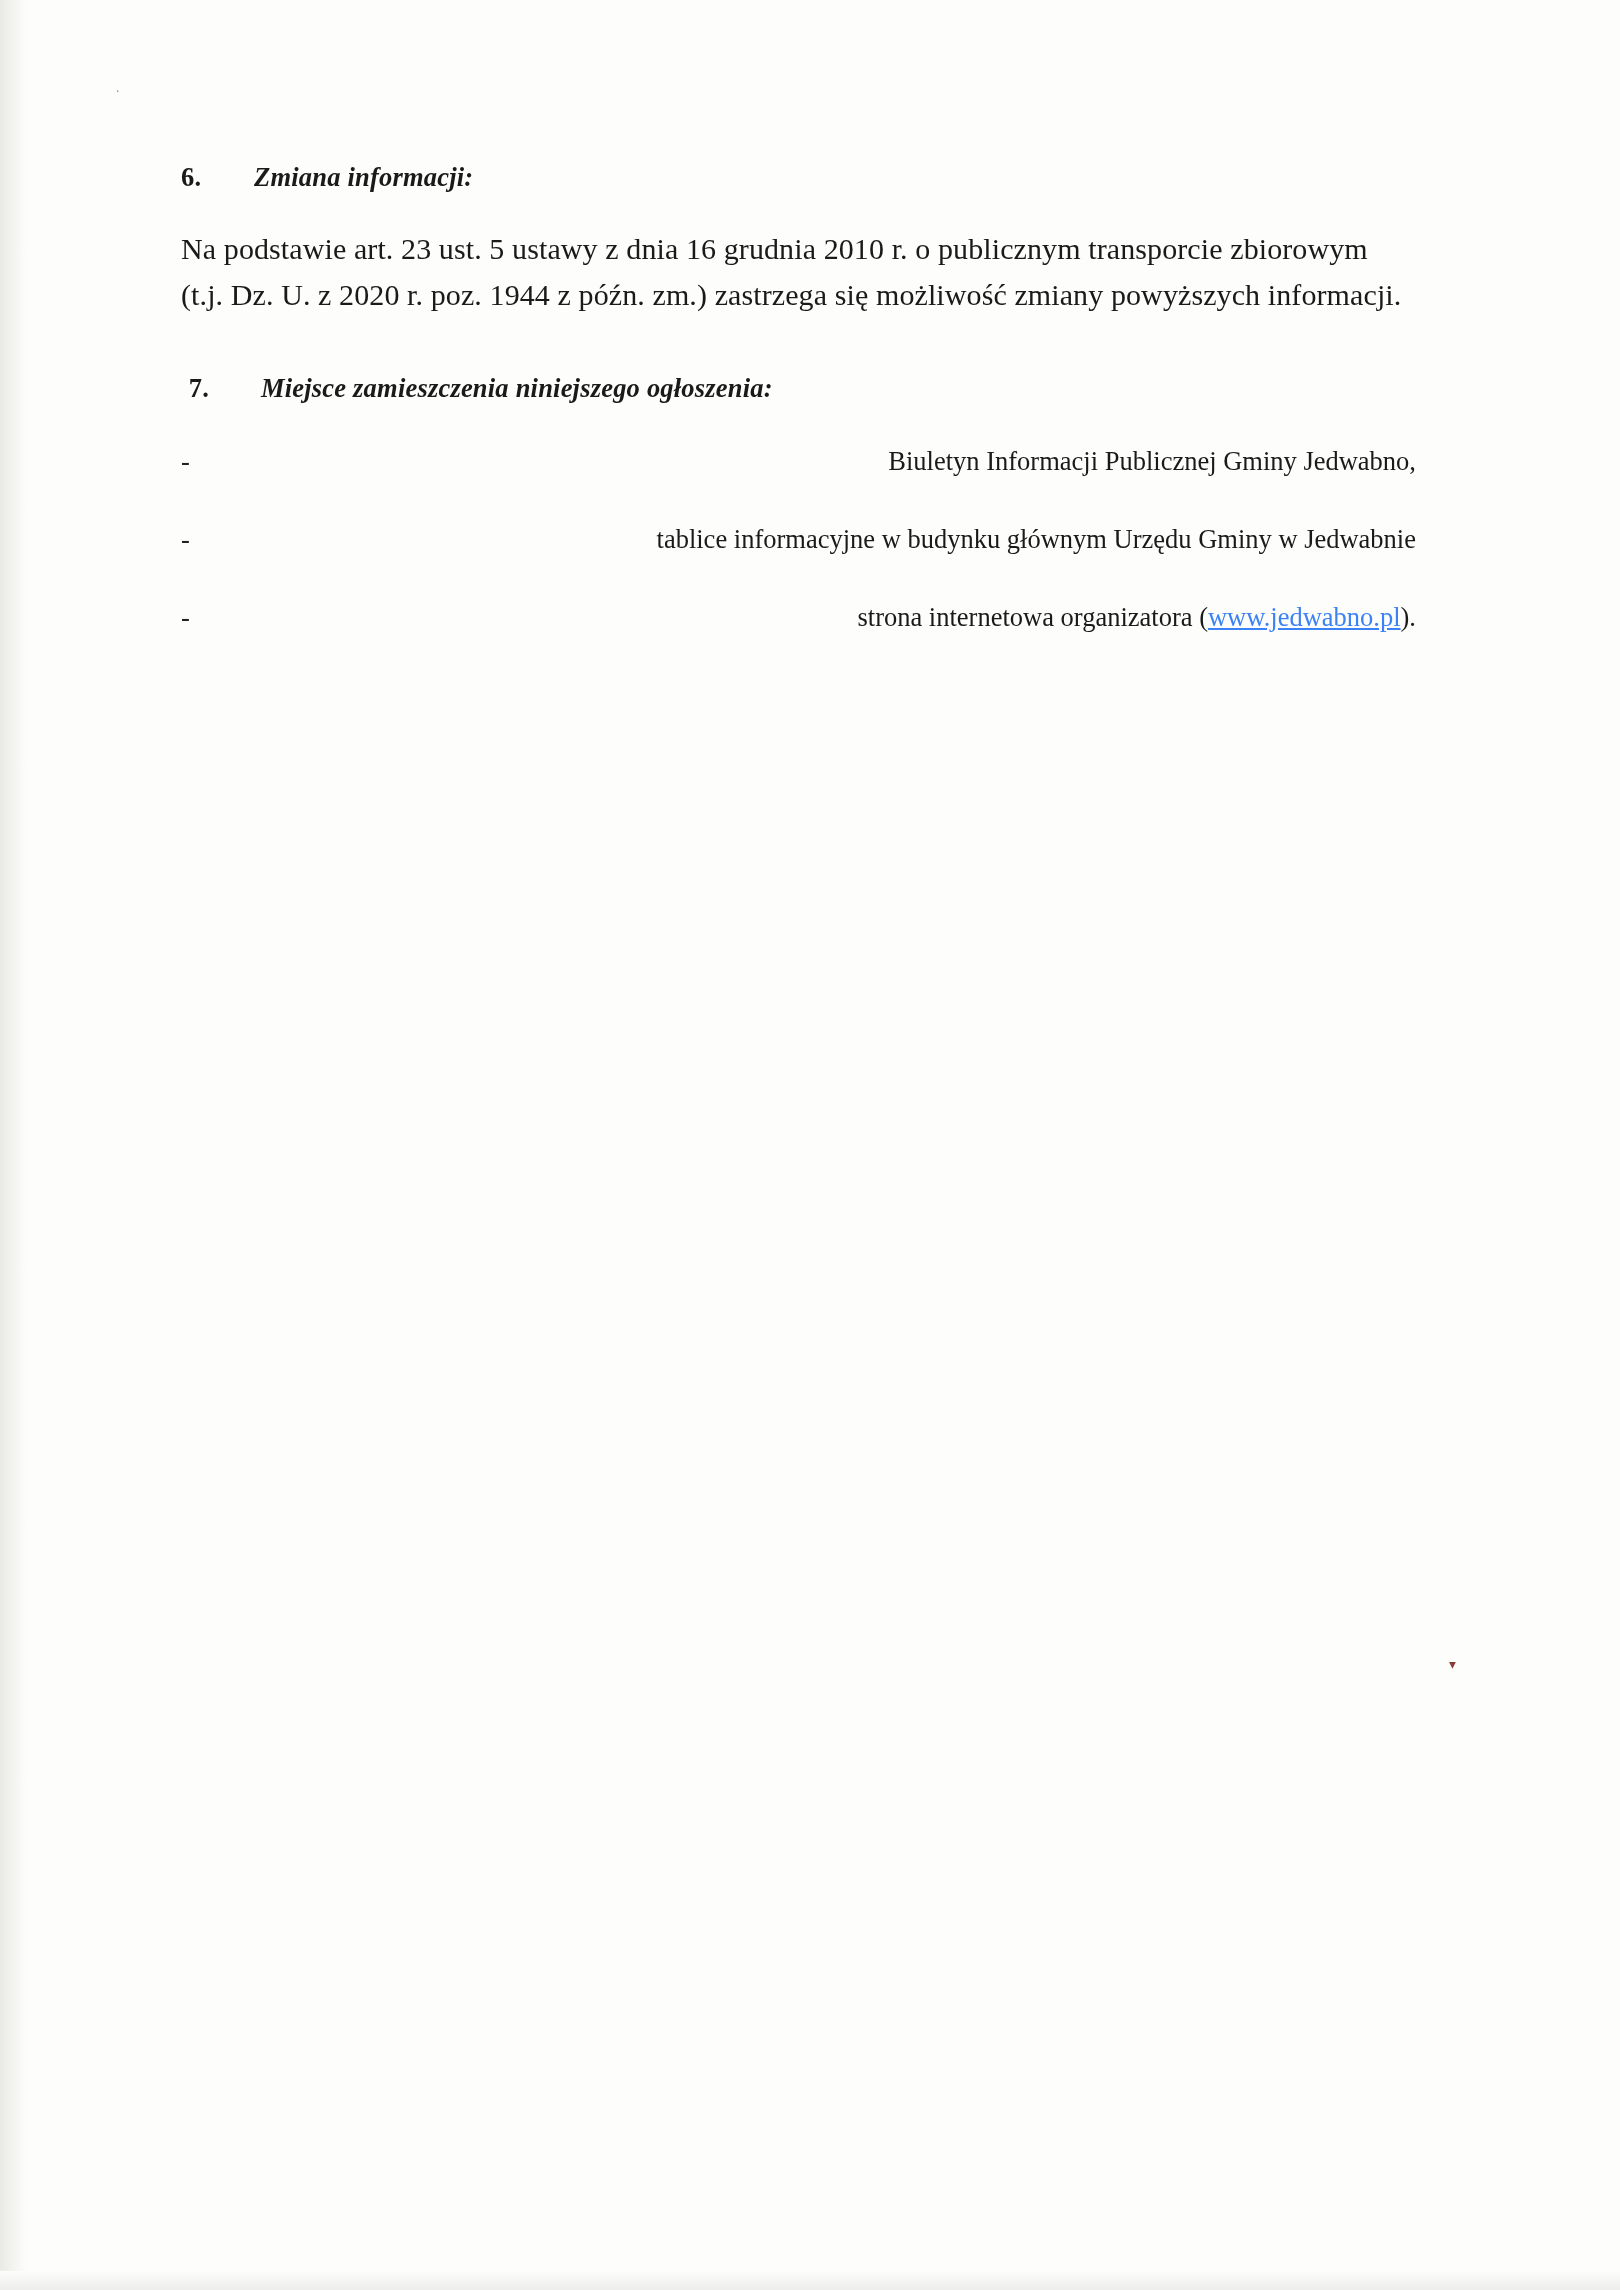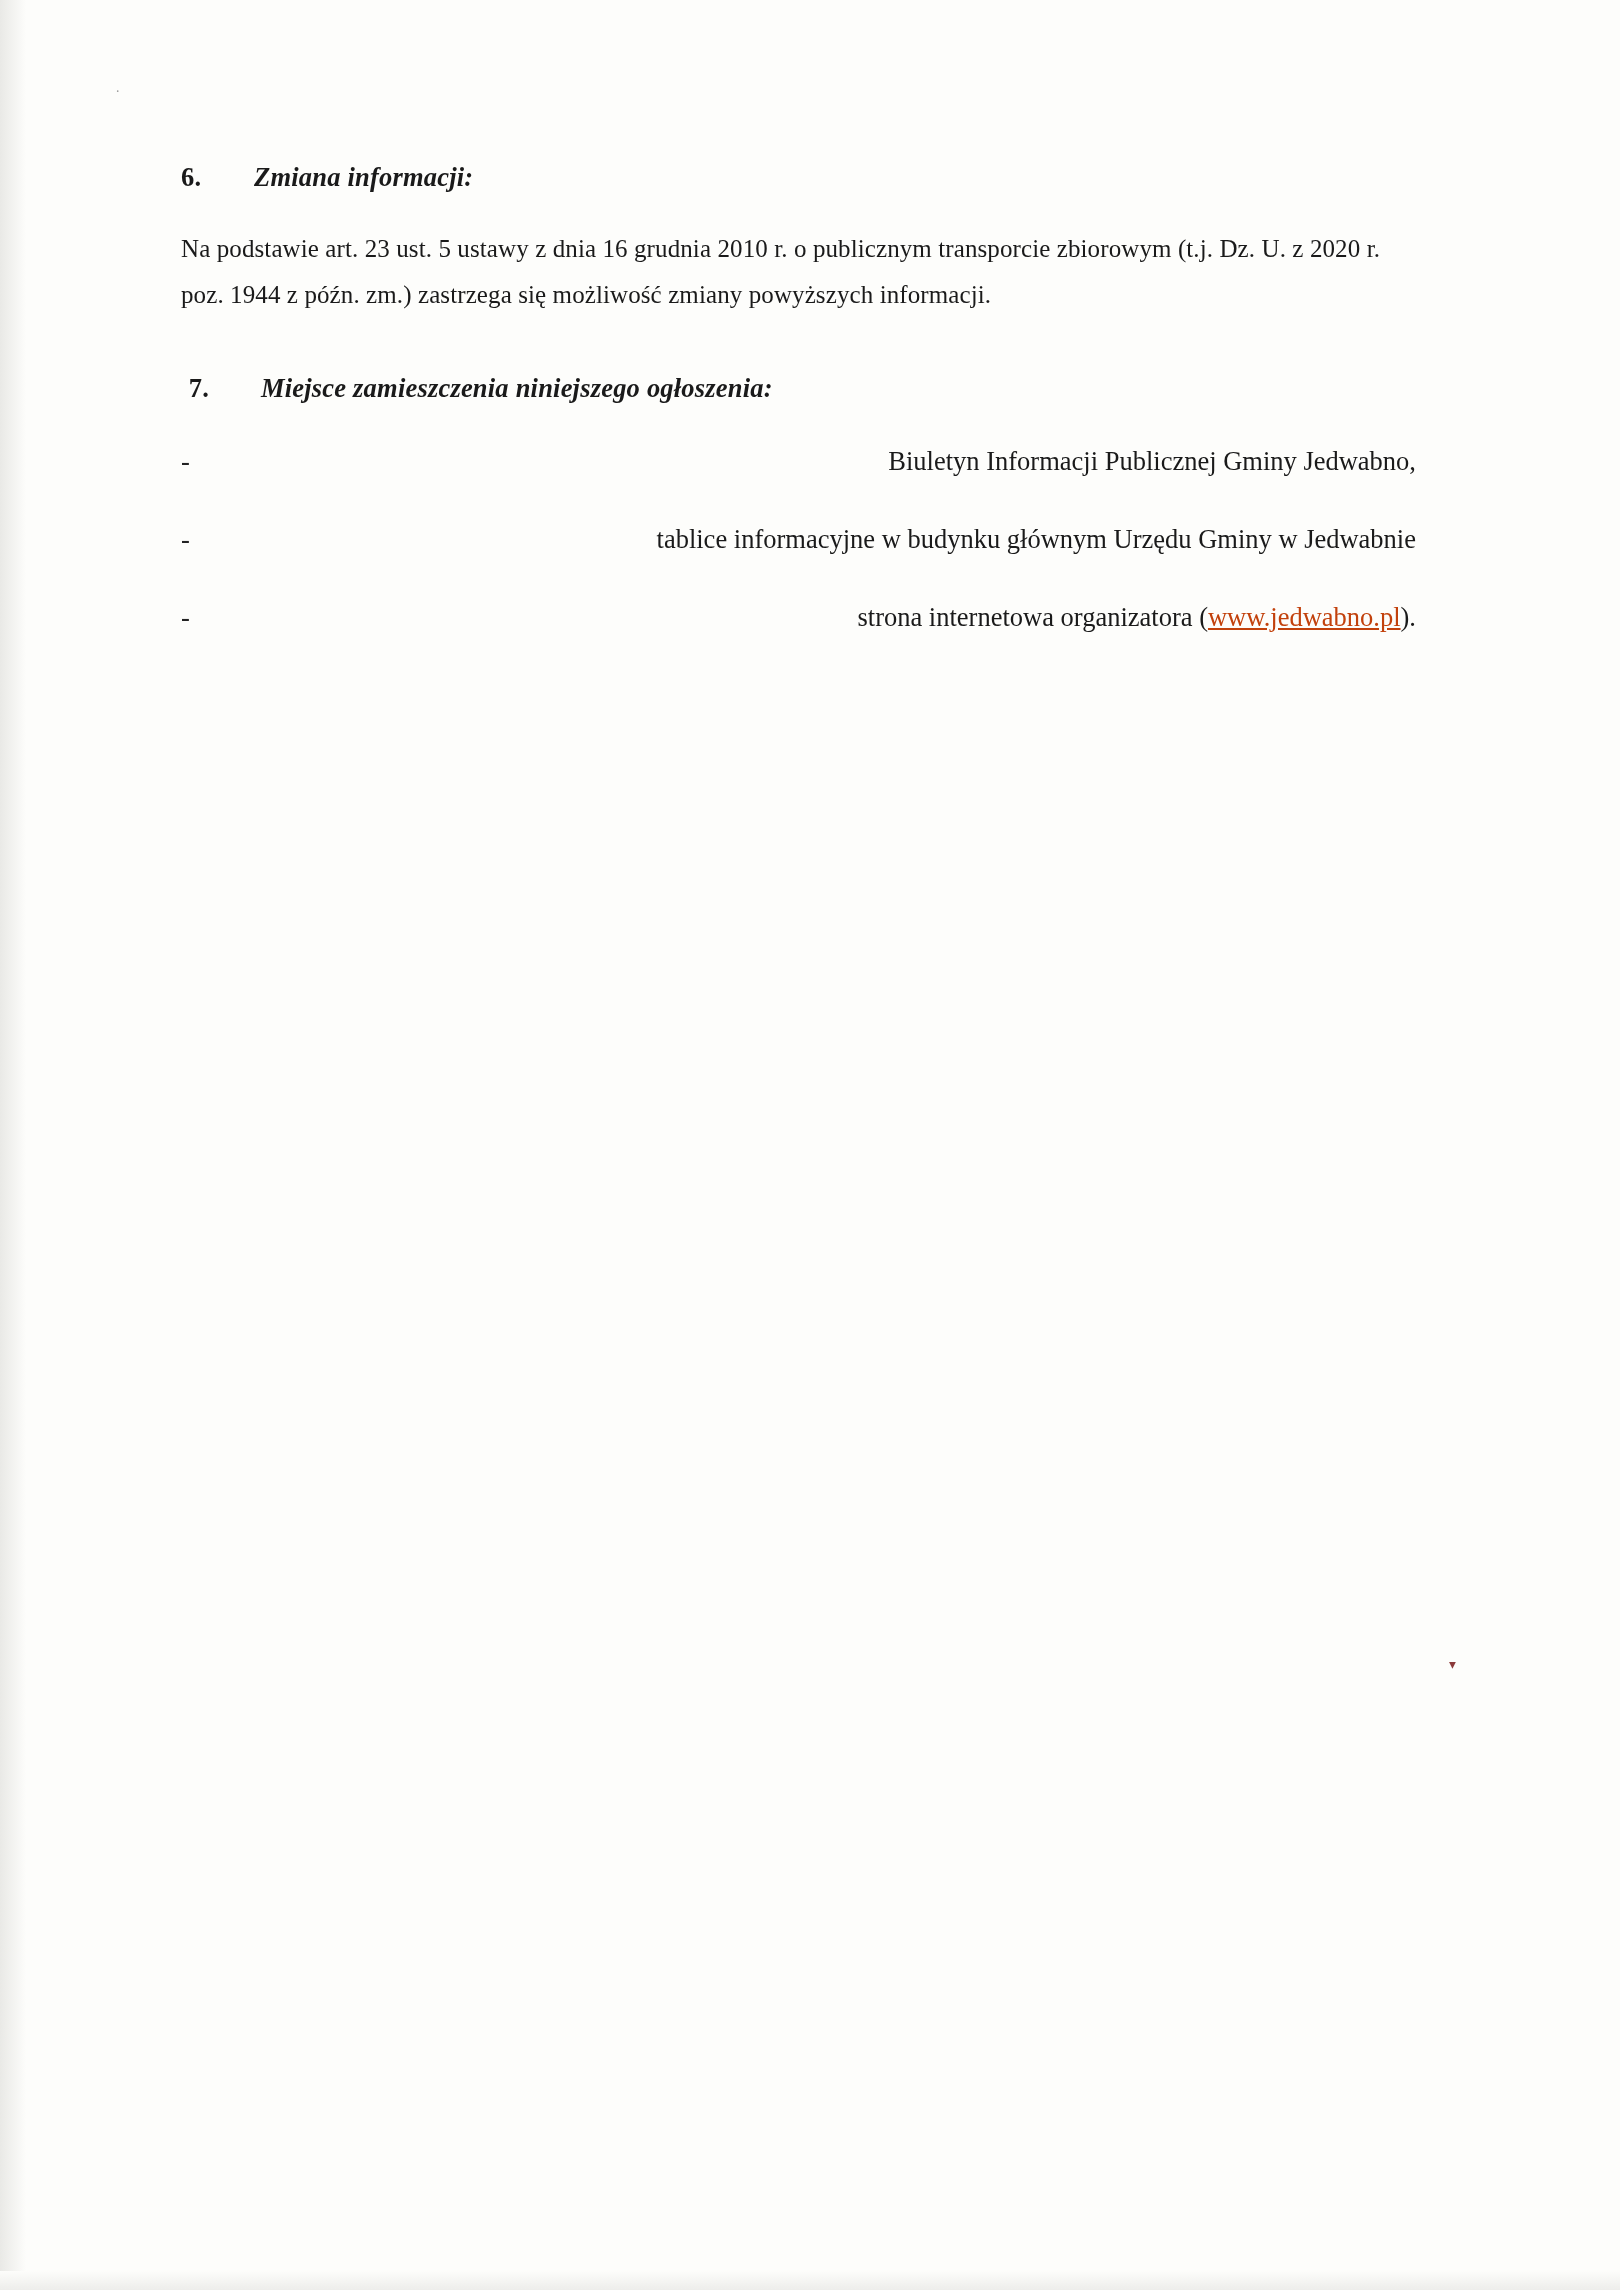--- a/index.html
+++ b/index.html
@@ -54,21 +54,21 @@
   .section-heading .num {
     width: 73px;
     flex: 0 0 73px;
   }
   .section-heading .txt {
     flex: 1;
     font-style: italic;
   }
 
   .para {
-    font-size: 25px;
+    font-size: 30px;
     line-height: 46px;
     margin: 33px 0 0 0;
     letter-spacing: 0.1px;
   }
 
   .heading7 {
     margin-top: 55px;
   }
   .heading7 .num {
     width: 80px;
@@ -90,21 +90,21 @@
     width: 57px;
     flex: 0 0 57px;
     color: #222;
   }
   .bullet .btxt {
     flex: 1;
     text-align: right;
   }
   .link {
     text-decoration: underline;
-    color: #c2410c;
+    color: #3b82f6;
   }
 
   
   .signature-block {
     position: absolute;
     left: 1117px;
     top: 912px;
     width: 392px;
     height: 225px;
   }

